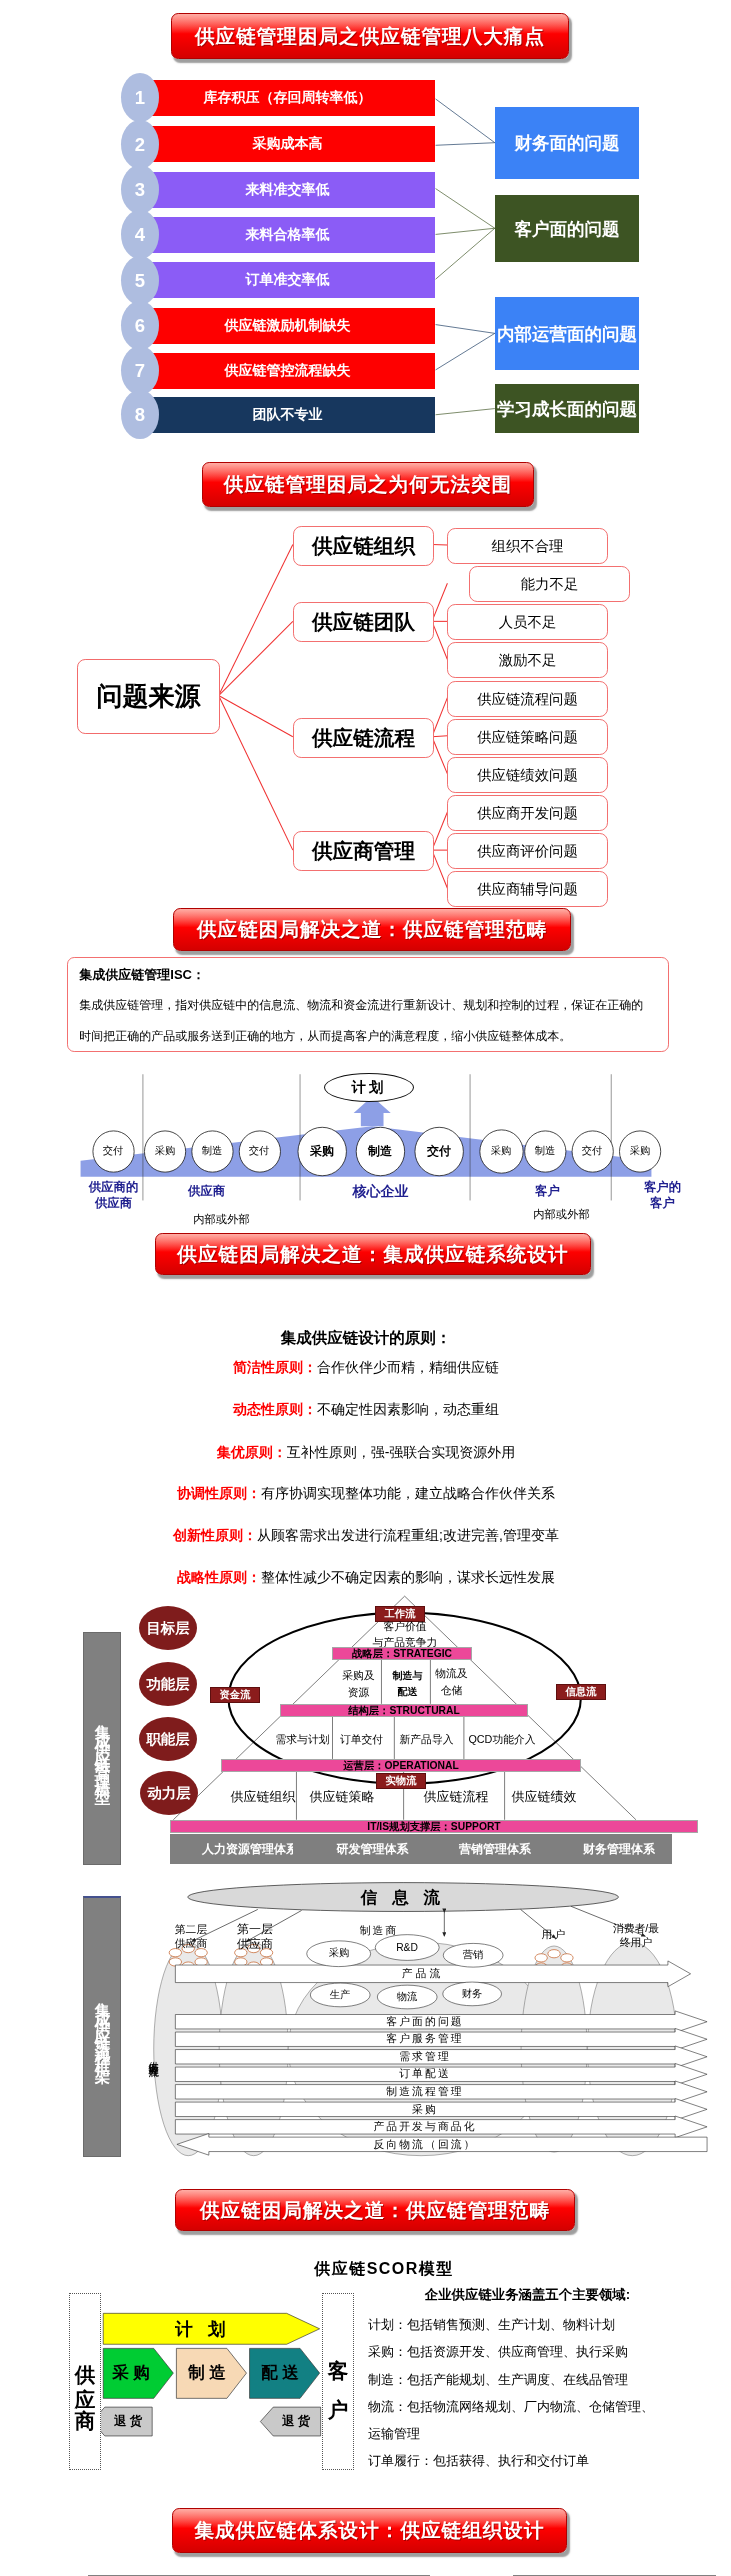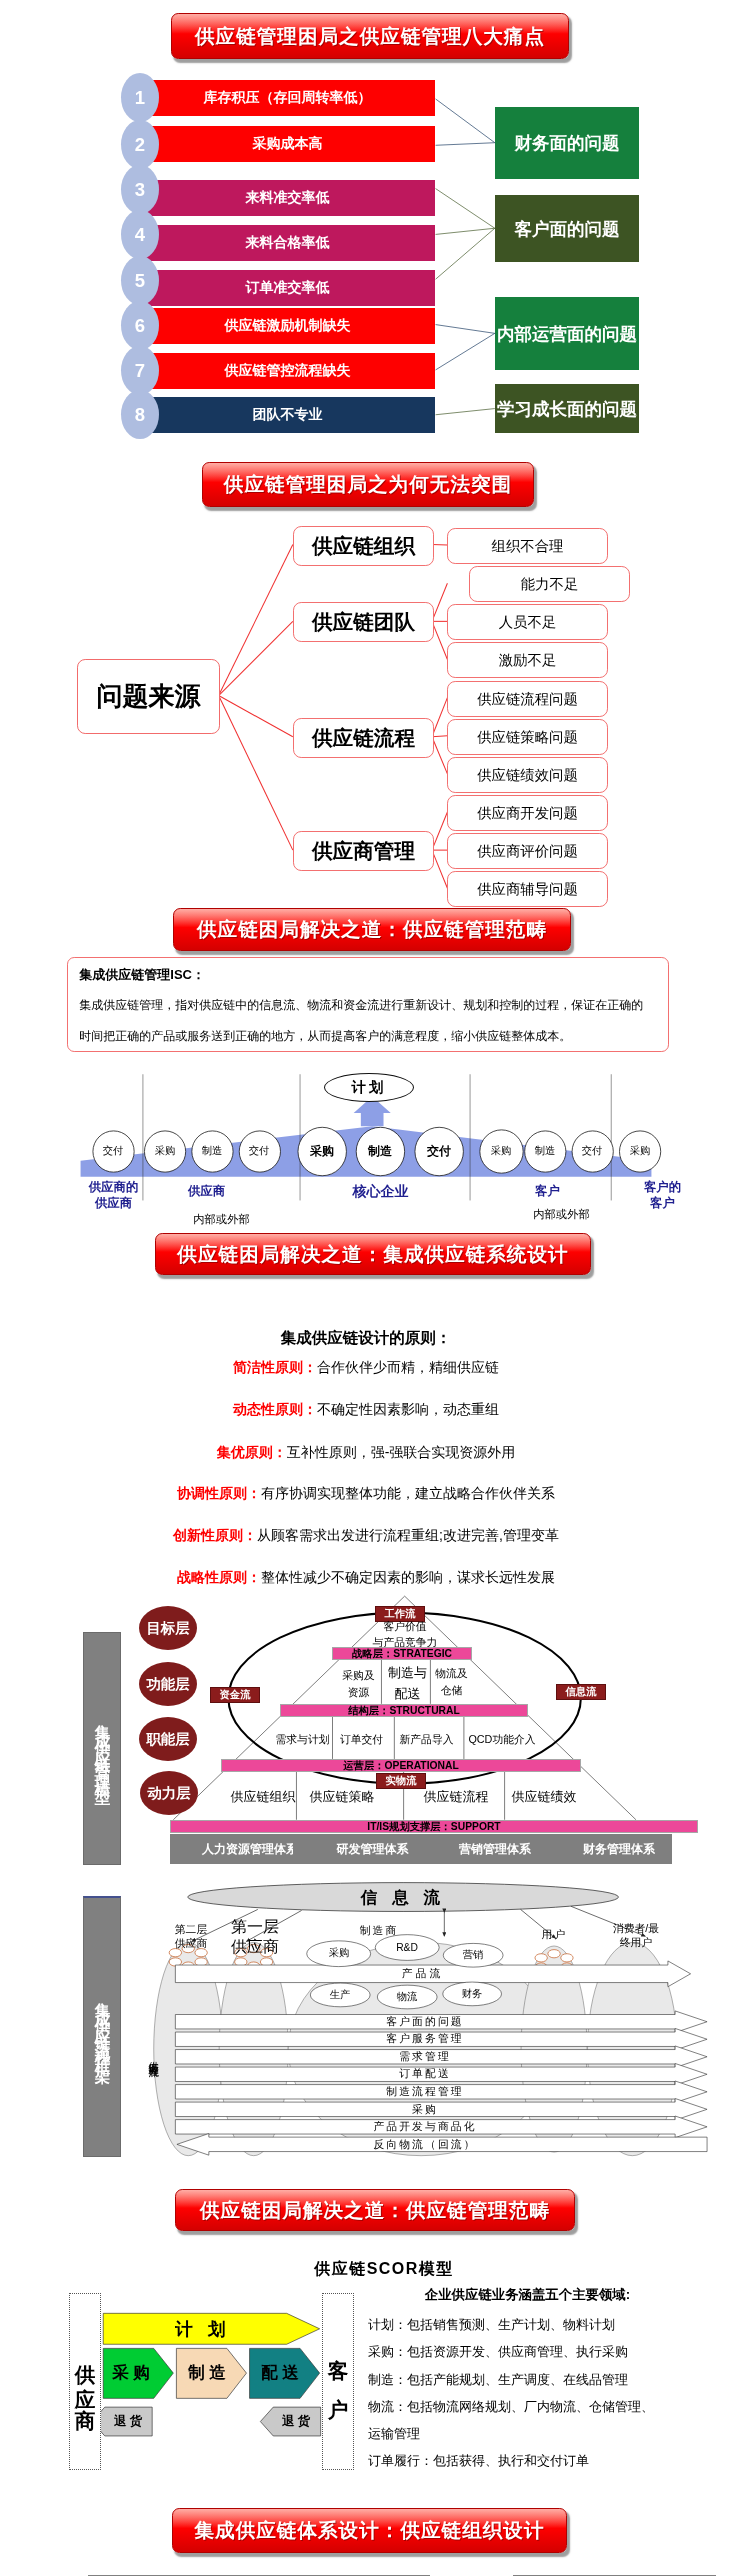--- a/index.html
+++ b/index.html
@@ -7,24 +7,24 @@
   #canvas{position:relative;width:732px;height:3588px;background:#fff;overflow:hidden;}
   .abs{position:absolute;}
   .fc{display:flex;align-items:center;justify-content:center;text-align:center;}
   .pre{white-space:pre-line;}
   svg.layer{position:absolute;left:0;top:0;z-index:1;}
   .el{z-index:2;}
   .banner{background-image:linear-gradient(180deg,rgba(255,255,255,.55),rgba(255,255,255,0) 45%),linear-gradient(180deg,#ff4a38,#fe0000 45%,#d40000);
           border:0.5px solid #b00000;border-radius:7.2px;box-shadow:2.6px 3.1px 1.5px rgba(125,125,125,.75);
           color:#fff;font-weight:bold;font-size:19.6px;letter-spacing:1px;text-shadow:1px 1px 0.5px rgba(110,0,0,.55);}
   .bar{color:#fff;font-weight:bold;font-size:14px;}
-  .bar.red{background:#fe0000;} .bar.blue{background:#be185d;margin-top:8px;} .bar.navy{background:#17375e;}
+  .bar.red{background:#fe0000;} .bar.blue{background:#8b5cf6;} .bar.navy{background:#17375e;}
   .num{background:#aebde0;border-radius:50%;color:#fff;font-weight:bold;font-size:18.5px;}
   .cat{color:#fff;font-weight:bold;font-size:17.5px;}
-  .cat.navy{background:#15803d;} .cat.green{background:#3d5423;}
+  .cat.navy{background:#3b82f6;} .cat.green{background:#3d5423;}
   .mmbox{background:#fff;border:1px solid #f37070;border-radius:8.2px;font-weight:bold;}
   .mmroot{font-size:26px;border-color:#f26b6b;}
   .mmbranch{font-size:20.6px;}
   .mmleaf{font-size:14.4px;font-weight:normal;}
   .iscbox{background:#fff;border:1px solid #f37070;border-radius:7.2px;}
   .gtag{background:#8b1c1c;border:0.5px solid #5e0f0f;color:#fff;font-weight:bold;font-size:10.3px;}
   .gbar{background:#ec4899;border:0.5px solid #a6a6a6;font-weight:bold;font-size:10.3px;}
   .gsys{background:#7f7f7f;color:#fff;font-weight:bold;font-size:12px;padding-left:27px;}
   .gside{background:#808080;border:0.5px solid #6b6b6b;color:#fff;font-weight:bold;font-size:15.5px;}
   .vtext{writing-mode:vertical-rl;text-orientation:upright;}
@@ -437,21 +437,21 @@
     </div>
 <div class="abs el gbar fc" style="left:221px;top:1759px;width:358px;height:11.3px;">
       <span>运营层：OPERATIONAL</span>
     </div>
 <div class="abs el gbar fc" style="left:170px;top:1820px;width:526px;height:11.3px;">
       <span>IT/IS规划支撑层：SUPPORT</span>
     </div>
 
 <div class="abs el fc pre" style="left:330px;top:1668px;width:57px;height:32px;font-size:10.8px;line-height:1.6;"><span>采购及
 资源</span></div>
-<div class="abs el fc pre" style="left:379px;top:1668px;width:57px;height:32px;font-size:13px;line-height:1.6;"><span>制造与
+<div class="abs el fc pre" style="left:379px;top:1668px;width:57px;height:32px;font-size:10px;line-height:1.6;font-weight:bold;"><span>制造与
 配送</span></div>
 <div class="abs el fc pre" style="left:423px;top:1666px;width:57px;height:32px;font-size:10.8px;line-height:1.6;"><span>物流及
 仓储</span></div>
 
 <div class="abs el fc" style="left:264px;top:1732px;width:77px;height:15.5px;font-size:10.8px;">
       <span>需求与计划</span>
     </div>
 <div class="abs el fc" style="left:323px;top:1732px;width:77px;height:15.5px;font-size:10.8px;">
       <span>订单交付</span>
     </div>
@@ -491,21 +491,21 @@
 <div class="abs el gside fc vtext" style="left:83px;top:1896px;width:36px;height:258px;letter-spacing:8.2px;border-top:2.6px solid #44518e;">
       <span>集成供应链流程框架</span>
     </div>
 
 <div class="abs el fc" style="left:300px;top:1886px;width:206px;height:23px;font-size:16.5px;font-weight:bold;letter-spacing:5.2px;">
       <span>信 息 流</span>
     </div>
 
 <div class="abs el fc pre" style="left:155px;top:1922px;width:72px;height:29px;font-size:10.8px;line-height:1.25;"><span>第二层
 供应商</span></div>
-<div class="abs el fc pre" style="left:219px;top:1922px;width:72px;height:29px;font-size:16px;line-height:1.25;"><span>第一层
+<div class="abs el fc pre" style="left:219px;top:1922px;width:72px;height:29px;font-size:12px;line-height:1.25;"><span>第一层
 供应商</span></div>
 <div class="abs el fc" style="left:335px;top:1923px;width:88px;height:15.5px;font-size:10.8px;letter-spacing:2.1px;">
       <span>制造商</span>
     </div>
 <div class="abs el fc" style="left:526px;top:1927px;width:57px;height:15.5px;font-size:10.8px;letter-spacing:2.1px;">
       <span>用户</span>
     </div>
 <div class="abs el fc pre" style="left:592px;top:1921px;width:88px;height:29px;font-size:10.8px;line-height:1.25;"><span>消费者/最
 终用户</span></div>
 

